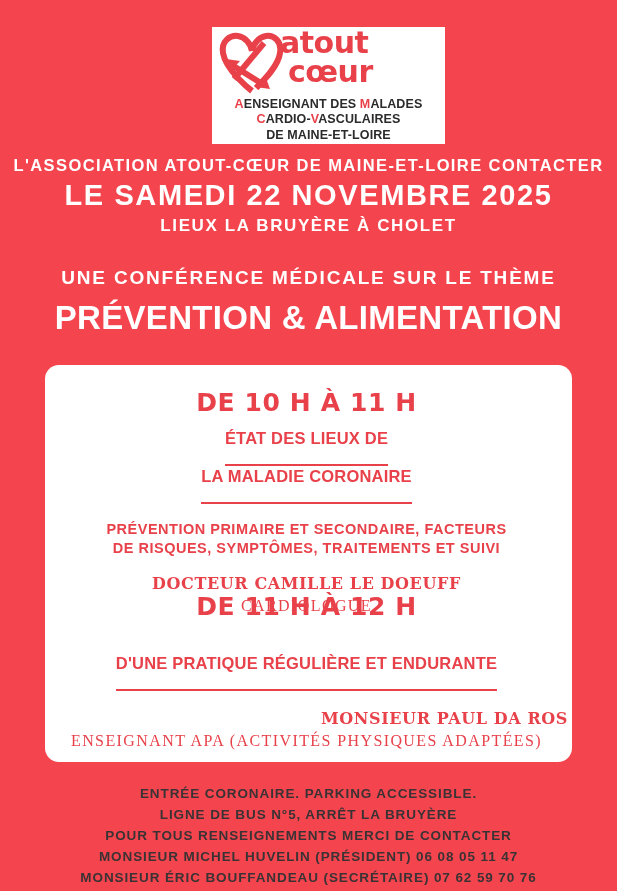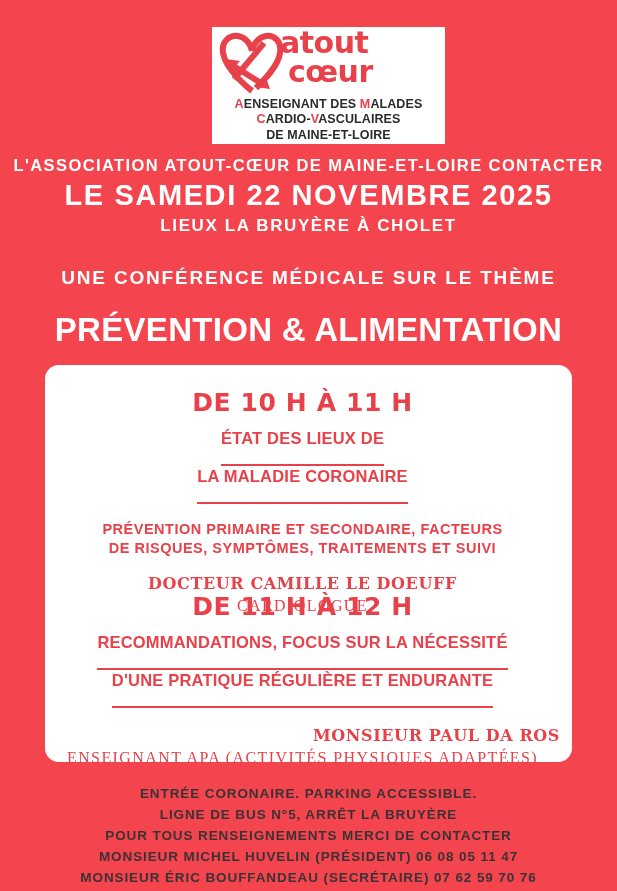--- a/index.html
+++ b/index.html
@@ -113,38 +113,38 @@
     font-size: 19px;
     font-weight: bold;
     letter-spacing: 1.8px;
     margin-top: 28px;
     line-height: 1.3;
   }
   .h-title {
     font-size: 33px;
     font-weight: bold;
     letter-spacing: 0.3px;
-    margin-top: 20px;
+    margin-top: 8px;
     line-height: 1.2;
   }
 
   
   .panel {
     position: absolute;
     left: 45px;
     top: 365px;
     width: 527px;
     height: 397px;
     background: #ffffff;
     border-radius: 14px;
     box-sizing: border-box;
     text-align: center;
     color: #e8414a;
   }
-  .session { position: absolute; left: 0; right: 12px; }
+  .session { position: absolute; left: 0; right: 4px; }
   .session-1 { top: 24px; }
   .session-2 { top: 228px; }
 
   .s-time {
     font-size: 25px;
     font-weight: bold;
     letter-spacing: 0.6px;
     line-height: 1.15;
     font-family: "DejaVu Sans", sans-serif;
   }
@@ -252,21 +252,21 @@
         <span>PRÉVENTION PRIMAIRE ET SECONDAIRE, FACTEURS</span><br>
         <span>DE RISQUES, SYMPTÔMES, TRAITEMENTS ET SUIVI</span>
       </div>
       <div class="s-speaker">DOCTEUR CAMILLE LE DOEUFF</div>
       <div class="s-role">CARDIOLOGUE</div>
     </div>
 
     <div class="session session-2">
       <div class="s-time">DE 11 H À 12 H</div>
       <div class="s-subject">
-        <span>RECOMMANDATIONS, FOCUS SUR LA NÉCESSITÉ</span><br>
+        <br>
         <span>D'UNE PRATIQUE RÉGULIÈRE ET ENDURANTE</span>
       </div>
       <div class="s-speaker">MONSIEUR PAUL DA ROS</div>
       <div class="s-role">ENSEIGNANT APA (ACTIVITÉS PHYSIQUES ADAPTÉES)</div>
     </div>
 
   </div>
 
   <div class="footer">
     <div>ENTRÉE CORONAIRE. PARKING ACCESSIBLE.</div>

